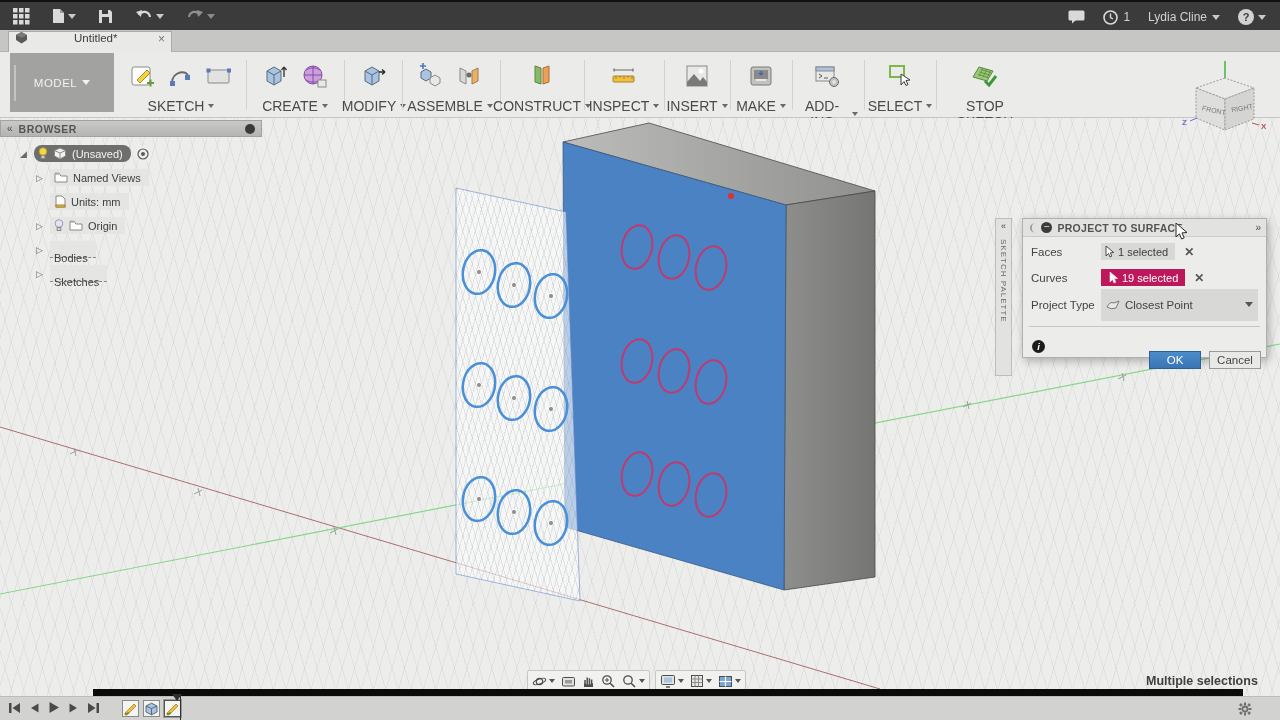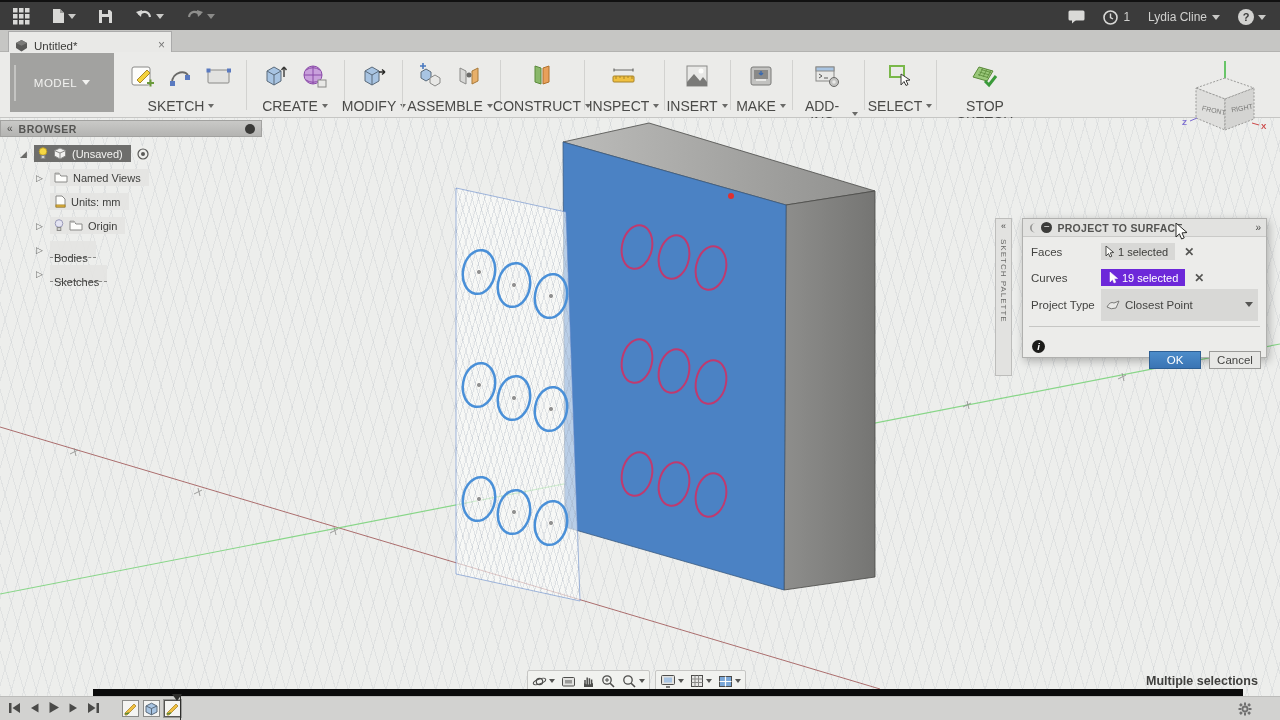--- a/index.html
+++ b/index.html
@@ -12,21 +12,21 @@
   .topbar .tbtn { display:flex; align-items:center; gap:3px; margin-left:22px; cursor:default; }
   .caret { width:0; height:0; border-left:4px solid transparent; border-right:4px solid transparent; border-top:5px solid #c9c9c7; display:inline-block; }
   .caret.dim { border-top-color:#8a8a88; }
   .topbar-right { position:absolute; right:14px; top:0; height:30px; display:flex; align-items:center; gap:18px; }
   .user-name { color:#d2d2d0; font-size:12px; }
   .notif-count { color:#d2d2d0; font-size:12px; }
   .help-circle { width:16px; height:16px; border-radius:50%; background:#d2d2d0; color:#3b3b3b; font-size:11px; font-weight:bold; text-align:center; line-height:16px; }
 
   
   .tabbar { position:absolute; left:0; top:30px; width:1280px; height:22px; background:#c6c6c4; border-bottom:1px solid #b2b2b0; }
-  .doc-tab { position:absolute; left:8px; top:1px; width:164px; height:21px; background:#e9e9e7; border:1px solid #aaa; border-bottom:none; display:flex; align-items:flex-end; padding:0 6px; }
+  .doc-tab { position:absolute; left:8px; top:1px; width:164px; height:21px; background:#e9e9e7; border:1px solid #aaa; border-bottom:none; display:flex; align-items:flex-start; padding:0 6px;gap:40px; }
   .doc-tab .tab-label { font-size:11.5px; color:#3c3c3a; margin-left:6px; flex:1; }
   .doc-tab .tab-close { font-size:12px; color:#777; }
 
   
   .ribbon { position:absolute; left:0; top:52px; width:1280px; height:66px; background:#ebebe9; border-bottom:1px solid #c6c6c4; }
   .model-btn { position:absolute; left:10px; top:1px; width:104px; height:59px; background:#a2a2a0; display:flex; align-items:center; justify-content:center; gap:5px; }
   .model-btn::before { content:""; position:absolute; left:4px; top:12px; width:2px; height:36px; background:#c4c4c2; }
   .model-label { color:#f2f2f0; font-size:11.5px; font-weight:normal; letter-spacing:.5px; }
   .model-btn .caret { border-top-color:#f2f2f0; }
   .rgroup { position:absolute; top:2px; height:62px; text-align:center; }
@@ -52,40 +52,40 @@
   
   .browser { position:absolute; left:0; top:2px; width:262px; }
   .browser-header { height:17px; background:linear-gradient(#c9c9c7,#b4b4b2); border:1px solid #a2a2a0; display:flex; align-items:center; padding:0 6px; }
   .browser-header .hdr-title { font-size:10.5px; font-weight:bold; color:#55555色3; color:#555553; letter-spacing:.5px; margin-left:6px; flex:1; }
   .chev { font-size:10px; color:#4a4a48; line-height:1; }
   .dot-btn { width:10px; height:10px; border-radius:50%; background:#3a3a38; }
   .tree { padding-top:8px; font-size:11px; color:#3e3e3c; }
   .tree-row { display:flex; align-items:center; height:17px; margin-bottom:7px; }
   .expander { width:14px; color:#6a6a68; font-size:9px; }
   .row-chip { display:flex; align-items:center; gap:5px; background:rgba(228,228,226,.92); padding:1px 8px 1px 4px; height:17px; }
-  .row-chip.sel { background:#6e6e6c; color:#f4f4f2; }
+  .row-chip.sel { background:#6e6e6c; color:#f4f4f2;border-radius:8px; }
   .row-chip.dashed { border-bottom:1px dashed #8a8a88;flex-direction:column; }
   .target-chip { margin-left:4px; background:rgba(238,238,236,.95); border-radius:50%; width:16px; height:16px; display:flex; align-items:center; justify-content:center; }
 
   
   .palette-tab { position:absolute; left:995px; top:100px; width:17px; height:158px; background:#e2e2e0; border:1px solid #bdbdbb; display:flex; flex-direction:column; align-items:center; }
   .palette-tab .chev { margin-top:3px; font-size:9px; }
   .palette-label { writing-mode:vertical-rl; font-size:8px; letter-spacing:1px; color:#6a6a68; margin-top:8px; }
 
   
   .dialog { position:absolute; left:1022px; top:100px; width:245px; height:140px; background:#ececea; border:1px solid #b0b0ae; box-shadow:2px 3px 9px rgba(0,0,0,.28); font-size:11.5px; color:#444442; }
   .dlg-title { height:18px; background:#e2e2e0; border-bottom:1px solid #cacac8; display:flex; align-items:center; padding:0 5px; gap:5px; }
   .dlg-grip { color:#9a9a98; font-size:10px; }
   .dlg-collapse { width:11px; height:11px; border-radius:50%; background:#3c3c3a; color:#ececea; font-size:10px; line-height:9px; text-align:center; }
   .dlg-title-text { font-size:10.5px; font-weight:bold; color:#53535১1; color:#535351; letter-spacing:.3px; flex:1; }
   .dlg-row { position:absolute; left:8px; height:17px; display:flex; align-items:center; }
   .dlg-row .lbl { width:70px; }
   .chip { display:flex; align-items:center; gap:4px; height:17px; padding:0 7px 0 4px; font-size:11px; }
   .chip.gray { background:#d8d8d6; color:#3c3c3a; }
-  .chip.blue { background:#6d28d9; color:#fff;padding-left:8px; }
+  .chip.blue { background:#be185d; color:#fff;padding-left:8px; }
   .clear-x { margin-left:9px; color:#555553; font-size:12px; font-weight:bold; }
   .pt-select { display:flex; align-items:center; width:157px; height:17px; background:#d8d8d6; padding:16px 5px; gap:5px; }
   .pt-select .caret { margin-left:auto; border-top-color:#555553; }
   .dlg-sep { position:absolute; left:6px; right:6px; top:107px; height:1px; background:#c6c6c4; }
   .dlg-footer { position:absolute; left:0; right:0; top:114px; height:26px; display:flex; align-items:center; }
   .info-circle { width:13px; height:13px; border-radius:50%; background:#1c1c1a; color:#fff; font-size:9.5px; font-weight:bold; font-style:italic; text-align:center; line-height:13px; margin-left:9px; }
   .btn { height:18px; width:52px; font-size:11.5px; display:flex; align-items:center; justify-content:center;margin-top:28px; }
   .btn.ok { position:absolute; left:126px; background:linear-gradient(#4c8cca,#3a74b4); border:1px solid #2e5f93; color:#fff; }
   .btn.cancel { position:absolute; left:186px; background:#e8e8e6; border:1px solid #9a9a98; color:#444442; }
 

